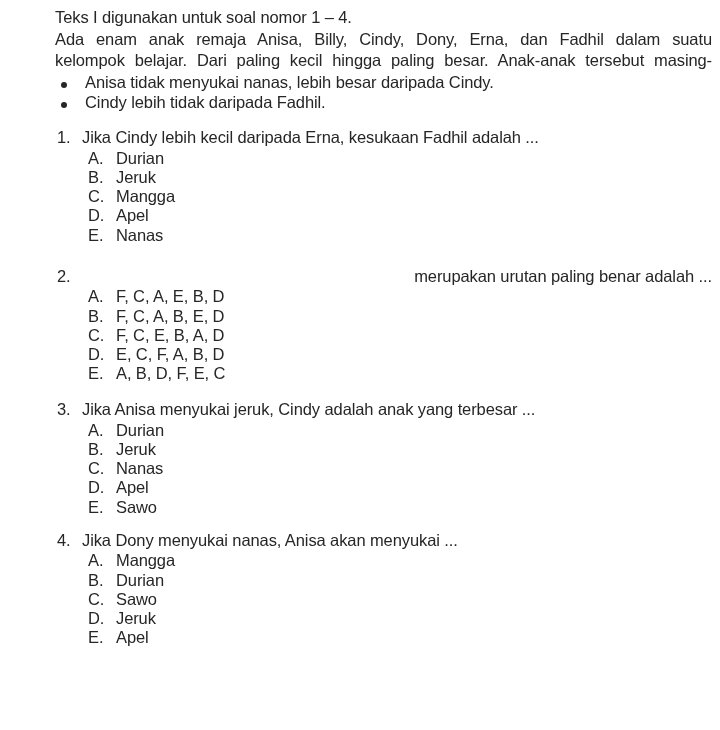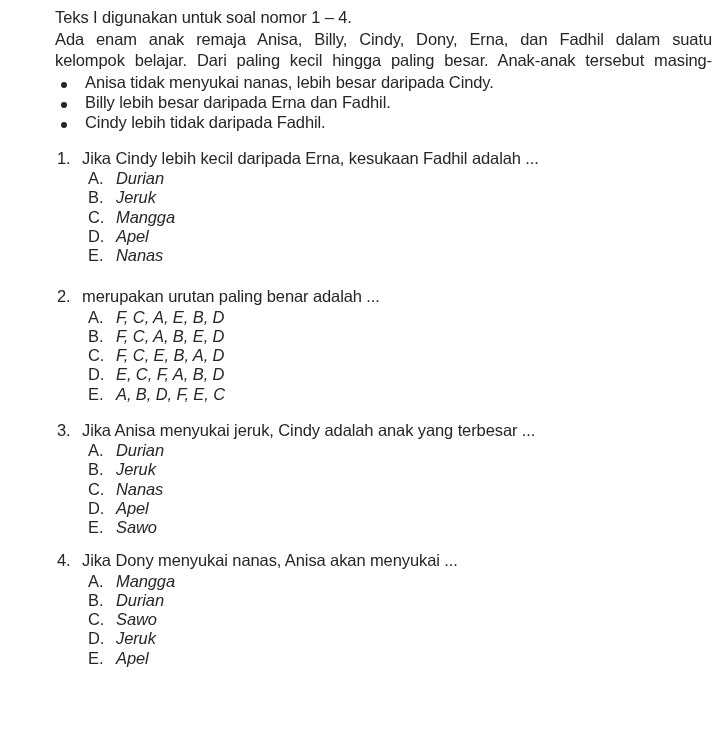--- a/index.html
+++ b/index.html
@@ -78,42 +78,41 @@
     width: 27px;
     padding-left: 2px;
     box-sizing: border-box;
     line-height: 21.5px;
   }
   .q-text {
     flex: 1;
     line-height: 21.5px;
   }
   .q-line {
-    text-align: left;
+    text-align: right;
   }
   .q-line.just {
     text-align: justify;
     text-align-last: justify;
   }
 
   .options {
     margin-left: 33px;
   }
   .option {
     display: flex;
     align-items: flex-start;
     line-height: 19.2px;
   }
   .opt-letter {
     flex: 0 0 28px;
     width: 28px;
   }
   .opt-text {
     flex: 1;
-    font-style: italic;
   }
 </style>
 </head>
 <body>
 
 <div class="page">
 
   <div class="intro-line">Teks I digunakan untuk soal nomor 1 – 4.</div>
 
   <div>
@@ -121,24 +120,20 @@
     <div class="para-line">kelompok belajar. Dari paling kecil hingga paling besar. Anak-anak tersebut masing-</div>
   </div>
 
   <div class="facts">
     <div class="fact">
       <span class="dot-cell"><span class="bullet-dot"></span></span>
       <span class="fact-text">Anisa tidak menyukai nanas, lebih besar daripada Cindy.</span>
     </div>
     <div class="fact">
       <span class="dot-cell"><span class="bullet-dot"></span></span>
-      <span class="fact-text">Billy lebih besar daripada Erna dan Fadhil.</span>
-    </div>
-    <div class="fact">
-      <span class="dot-cell"><span class="bullet-dot"></span></span>
       <span class="fact-text">Cindy lebih tidak daripada Fadhil.</span>
     </div>
   </div>
 
   <div class="question q-gap-1">
     <div class="q-head">
       <span class="q-num">1.</span>
       <span class="q-text">
         <span class="q-line">Jika Cindy lebih kecil daripada Erna, kesukaan Fadhil adalah ...</span>
       </span>

